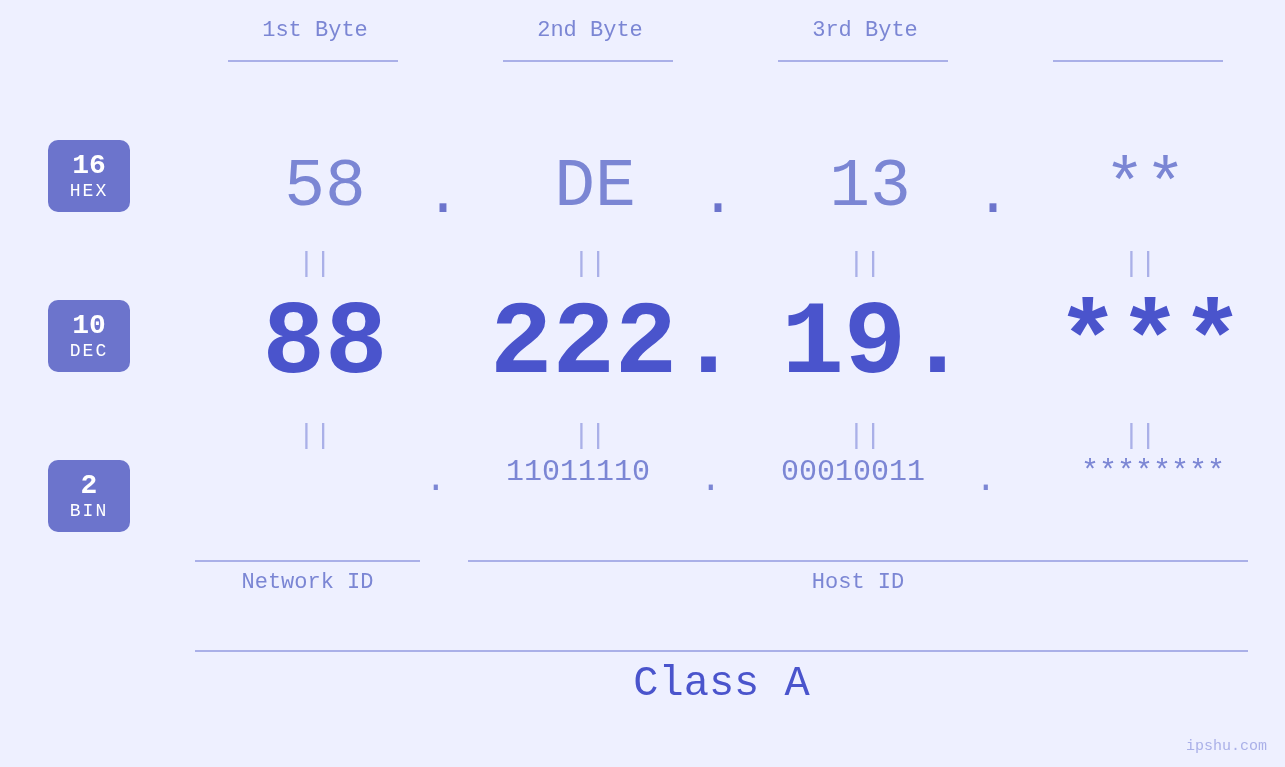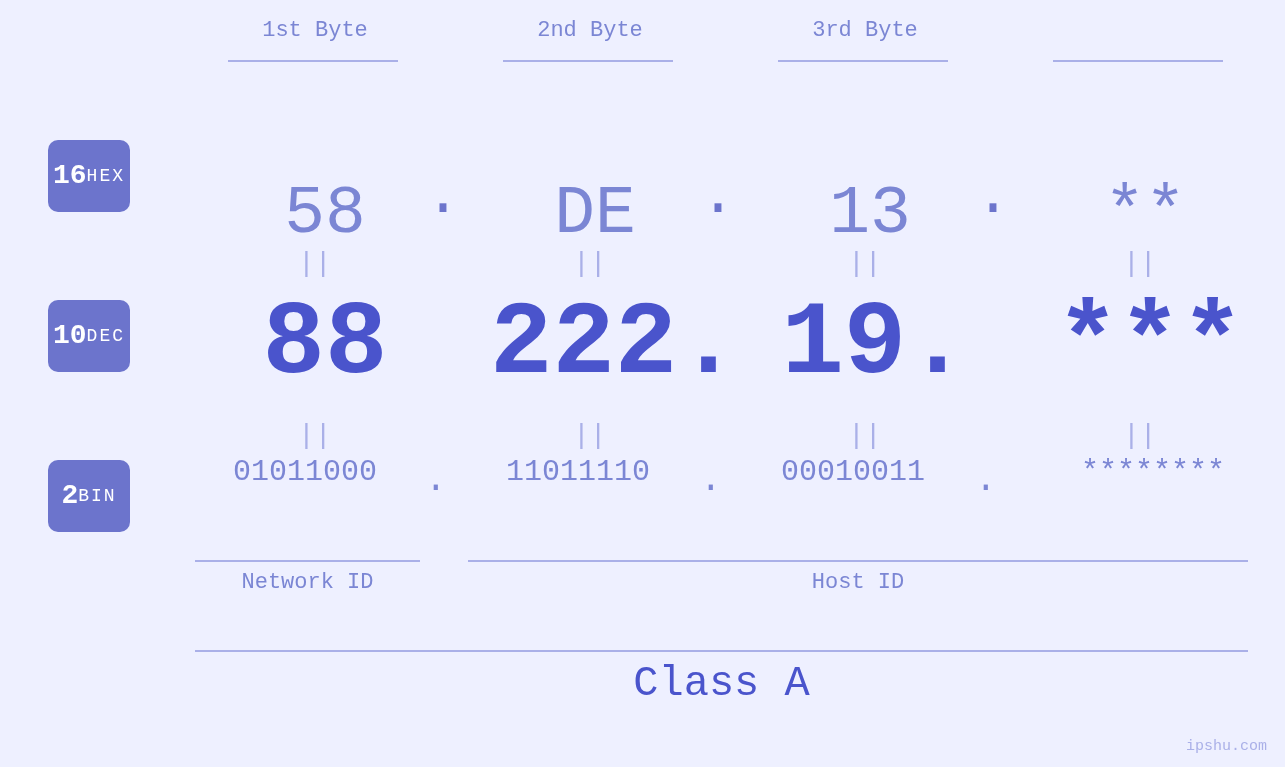--- a/index.html
+++ b/index.html
@@ -29,29 +29,29 @@
     #bh4 { left: 1040px; width: 200px; text-align: center; }
 
     
     .bracket-top { position: absolute; top: 60px; height: 2px; background: #aab0e8; width: 170px; }
     #bt1 { left: 228px; }
     #bt2 { left: 503px; }
     #bt3 { left: 778px; }
     #bt4 { left: 1053px; }
 
     
-    .badge { position: absolute; background: #6c74cc; color: white; border-radius: 10px; width: 82px; height: 72px; display: flex; flex-direction: row; align-items: center; justify-content: center; }
+    .badge { position: absolute; background: #6c74cc; color: white; border-radius: 10px; width: 82px; height: 72px; display: flex; flex-direction: column; align-items: center; justify-content: center; }
     #badge-hex { top: 140px; left: 48px; }
     #badge-dec { top: 300px; left: 48px; }
     #badge-bin { top: 460px; left: 48px; }
     .badge-num { font-size: 28px; font-weight: bold; line-height: 1.1; }
     .badge-lbl { font-size: 18px; letter-spacing: 2px; }
 
     
-    .hex-v { position: absolute; top: 148px; font-size: 68px; color: #7b86d4; font-family: 'Courier New', Courier, monospace; margin-top: 27px; }
+    .hex-v { position: absolute; top: 148px; font-size: 68px; color: #7b86d4; font-family: 'Courier New', Courier, monospace; }
     #hv1 { left: 240px; width: 170px; text-align: center; }
     #hv2 { left: 510px; width: 170px; text-align: center; }
     #hv3 { left: 785px; width: 170px; text-align: center; }
     #hv4 { left: 1060px; width: 170px; text-align: center; }
     .dot-h { position: absolute; top: 162px; font-size: 60px; color: #6c74cc; font-family: 'Courier New', Courier, monospace; }
     #dh1 { left: 425px; }
     #dh2 { left: 700px; }
     #dh3 { left: 975px; }
 
     
@@ -147,21 +147,20 @@
   <div class="dec-v" id="dv1">88</div>
   <div class="dec-v" id="dv2">222.</div>
   <div class="dec-v" id="dv3">19.</div>
   <div class="dec-v" id="dv4">***</div>
 
   <div class="eq-sign" id="eq1b">||</div>
   <div class="eq-sign" id="eq2b">||</div>
   <div class="eq-sign" id="eq3b">||</div>
   <div class="eq-sign" id="eq4b">||</div>
 
-  <div class="bin-v" id="bv1">01011000</div>
   <div class="bin-v" id="bv2">11011110</div>
   <div class="bin-v" id="bv3">00010011</div>
   <div class="bin-v" id="bv4">********</div>
 
   <div class="dot-b" id="db1">.</div>
   <div class="dot-b" id="db2">.</div>
   <div class="dot-b" id="db3">.</div>
 
   <div class="bracket-bot" id="bb1"></div>
   <div class="bracket-bot" id="bb2"></div>

